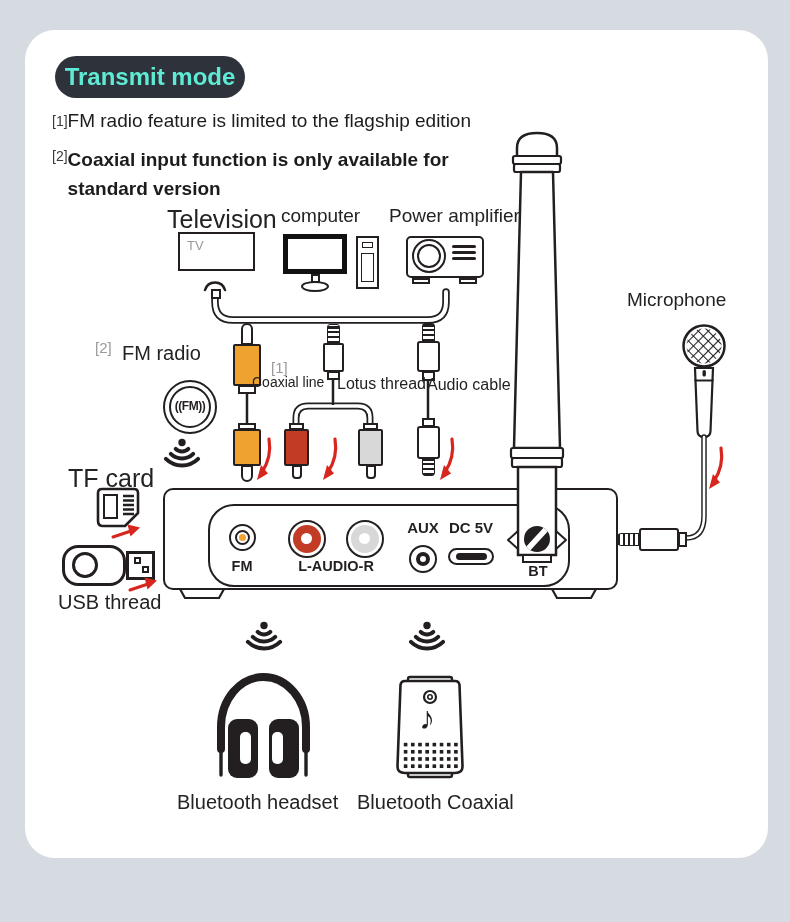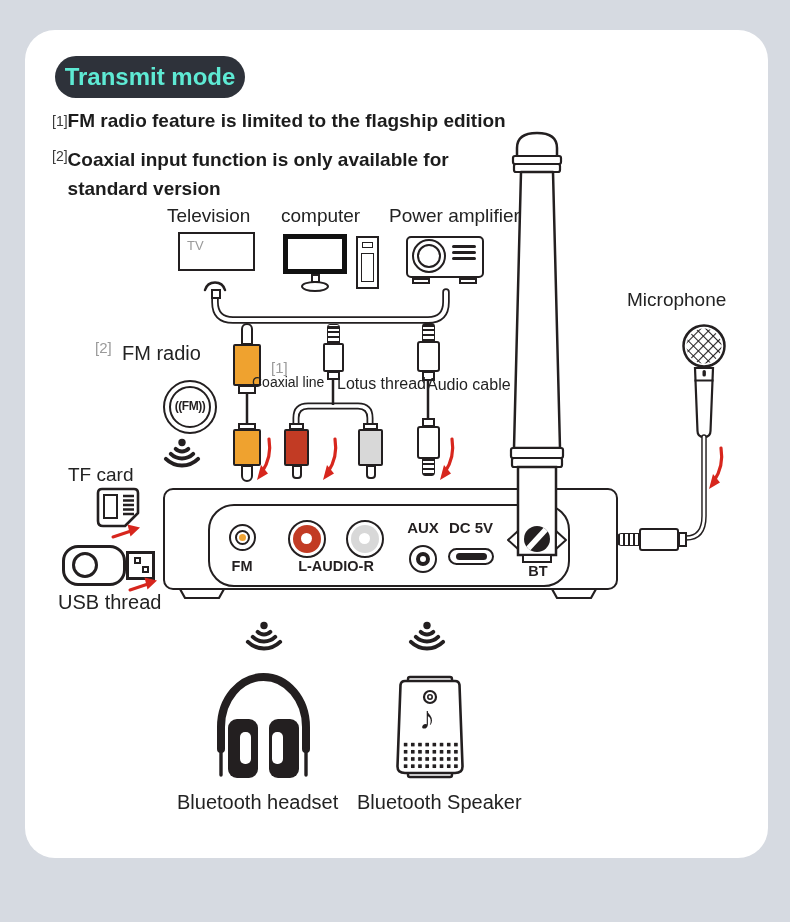--- a/index.html
+++ b/index.html
@@ -24,28 +24,28 @@
 
 <div class="stage">
 
   <div class="abs card"></div>
 
   <div class="abs pill">
     <span>Transmit mode</span>
   </div>
   <div class="abs fn" style="left:52px;top:110px;">
     <span class="m">[1]</span>
-    <span style="white-space:nowrap;font-weight:bold;">FM radio feature is limited to the flagship edition</span>
+    <span style="white-space:nowrap;">FM radio feature is limited to the flagship edition</span>
   </div>
   <div class="abs fn" style="left:52px;top:145px;">
     <span class="m">[2]</span>
     <span style="width:415px;display:inline-block;line-height:29px;font-weight:bold;">Coaxial input function is only available for standard version</span>
   </div>
 
-  <div class="abs lbl" style="left:167px;top:205px;font-size:19px;">Television</div>
+  <div class="abs lbl" style="left:167px;top:205px;font-size:25px;">Television</div>
   <div class="abs lbl" style="left:281px;top:205px;font-size:19px;">computer</div>
   <div class="abs lbl" style="left:389px;top:205px;font-size:19px;">Power amplifier</div>
   <div class="abs lbl" style="left:627px;top:289px;font-size:19px;">Microphone</div>
 
   <svg class="abs" style="left:0;top:0;" width="790" height="922" viewBox="0 0 790 922">
     <defs>
       <pattern id="mesh" width="7" height="7" patternUnits="userSpaceOnUse" patternTransform="rotate(45 704 346)">
         <path d="M0,3.5 H7 M3.5,0 V7" stroke="#231f20" stroke-width="1.1"></path>
       </pattern>
       <clipPath id="btc">
@@ -107,21 +107,21 @@
   </svg>
   <svg class="abs" style="left:246px;top:621px;" width="36" height="30" viewBox="0 0 36 30">
     <circle cx="18" cy="4.5" r="3.7" fill="#231f20"></circle>
     <path class="ink" d="M11.7,10.9 A9,9 0 0 0 24.3,10.9 M6.8,15.9 A16,16 0 0 0 29.2,15.9 M1.9,20.9 A23,23 0 0 0 34.1,20.9" stroke-width="4" stroke-linecap="round"></path>
   </svg>
   <svg class="abs" style="left:409px;top:621px;" width="36" height="30" viewBox="0 0 36 30">
     <circle cx="18" cy="4.5" r="3.7" fill="#231f20"></circle>
     <path class="ink" d="M11.7,10.9 A9,9 0 0 0 24.3,10.9 M6.8,15.9 A16,16 0 0 0 29.2,15.9 M1.9,20.9 A23,23 0 0 0 34.1,20.9" stroke-width="4" stroke-linecap="round"></path>
   </svg>
 
-  <div class="abs lbl" style="left:68px;top:464px;font-size:19px;">TF card</div>
+  <div class="abs lbl" style="left:68px;top:464px;font-size:25px;">TF card</div>
   <svg class="abs" style="left:94px;top:486px;" width="48" height="44" viewBox="0 0 48 44">
     <path d="M8,3 Q4,3 4,7 L4,35 Q4,40 9,40 L31,40 L44,27 L44,7 Q44,3 40,3 Z" fill="#fff" stroke="#231f20" stroke-width="2.6" stroke-linejoin="round"></path>
     <rect x="10" y="9" width="13" height="23" fill="#fff" stroke="#231f20" stroke-width="2"></rect>
     <path class="ink" d="M29,10 H40 M29,14.5 H40 M29,19 H40 M29,23.5 H40 M29,28 H40" stroke-width="2.4"></path>
   </svg>
   <svg class="abs" style="left:111px;top:524px;" width="30" height="16" viewBox="0 0 30 16">
     <path d="M2,13 L20,7" stroke="#d7261d" stroke-width="3" fill="none" stroke-linecap="round"></path>
     <polygon points="29,3.5 16.5,0.5 19.5,12.5" fill="#d7261d"></polygon>
   </svg>
 
@@ -244,15 +244,15 @@
     <rect x="408" y="677" width="44" height="7" rx="2" fill="#fff" stroke="#231f20" stroke-width="2.4"></rect>
     <rect x="408" y="770" width="44" height="7" rx="2" fill="#fff" stroke="#231f20" stroke-width="2.4"></rect>
     <path d="M405,681 L455,681 Q459,681 459.5,685 L462.5,766 Q462.8,773 455,773 L405,773 Q397.2,773 397.5,766 L400.5,685 Q401,681 405,681 Z" fill="#fff" stroke="#231f20" stroke-width="2.6" stroke-linejoin="round"></path>
     <circle cx="430" cy="697" r="6" fill="none" stroke="#231f20" stroke-width="2.2"></circle>
     <circle cx="430" cy="697" r="2.2" fill="none" stroke="#231f20" stroke-width="1.6"></circle>
   </svg>
   <div class="abs" style="left:419px;top:700px;font-size:32px;font-weight:bold;">♪</div>
   <div class="abs" style="left:402px;top:741px;width:57px;height:28px;background-image:radial-gradient(circle,#231f20 2.1px,transparent 2.3px);background-size:7.2px 7.2px;"></div>
 
   <div class="abs lbl" style="left:177px;top:791px;font-size:20px;">Bluetooth headset</div>
-  <div class="abs lbl" style="left:357px;top:791px;font-size:20px;">Bluetooth Speaker</div>
+  <div class="abs lbl" style="left:357px;top:791px;font-size:20px;">Bluetooth Coaxial</div>
 
 </div>
 
 </body></html>

